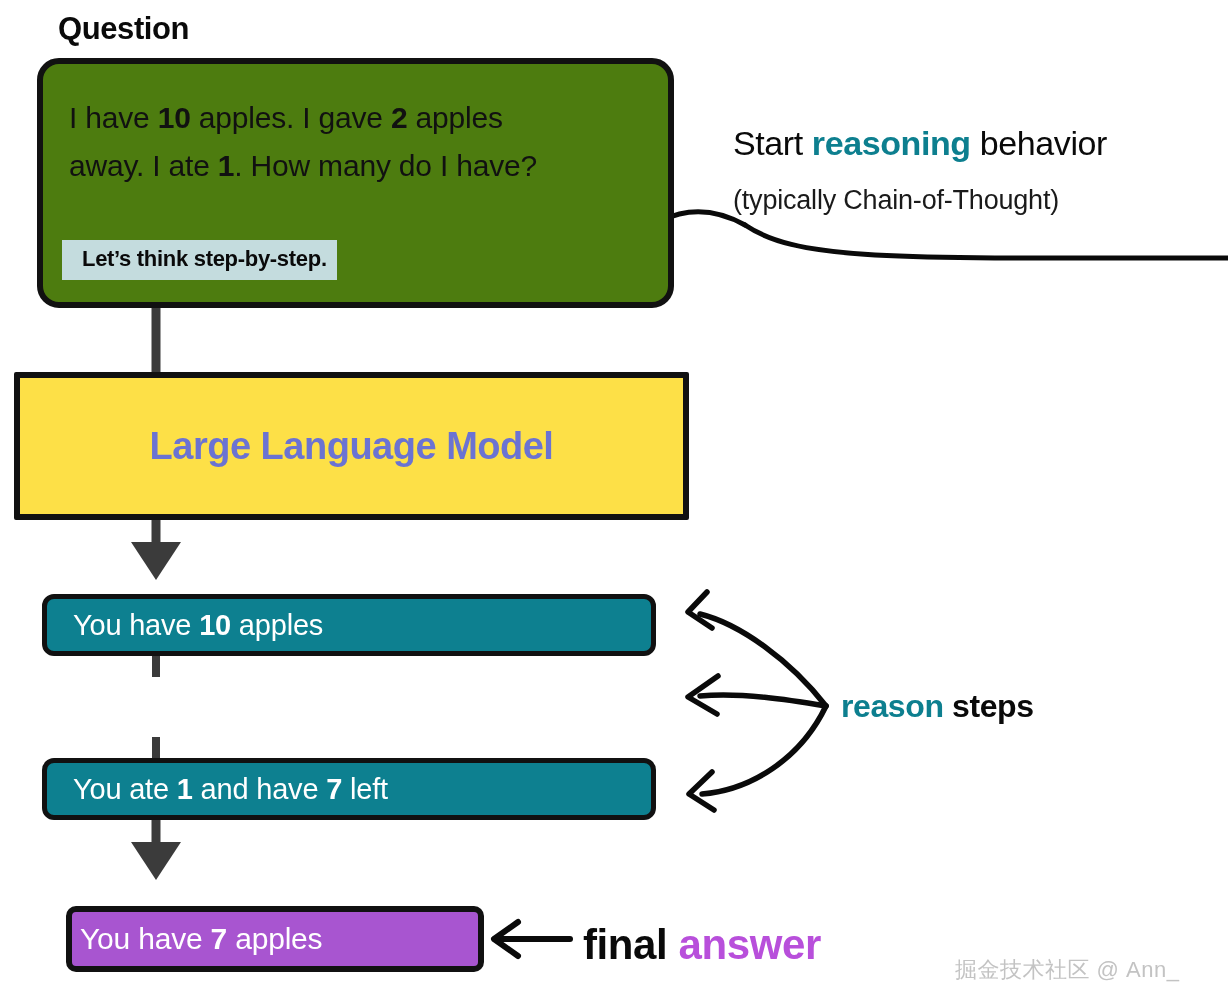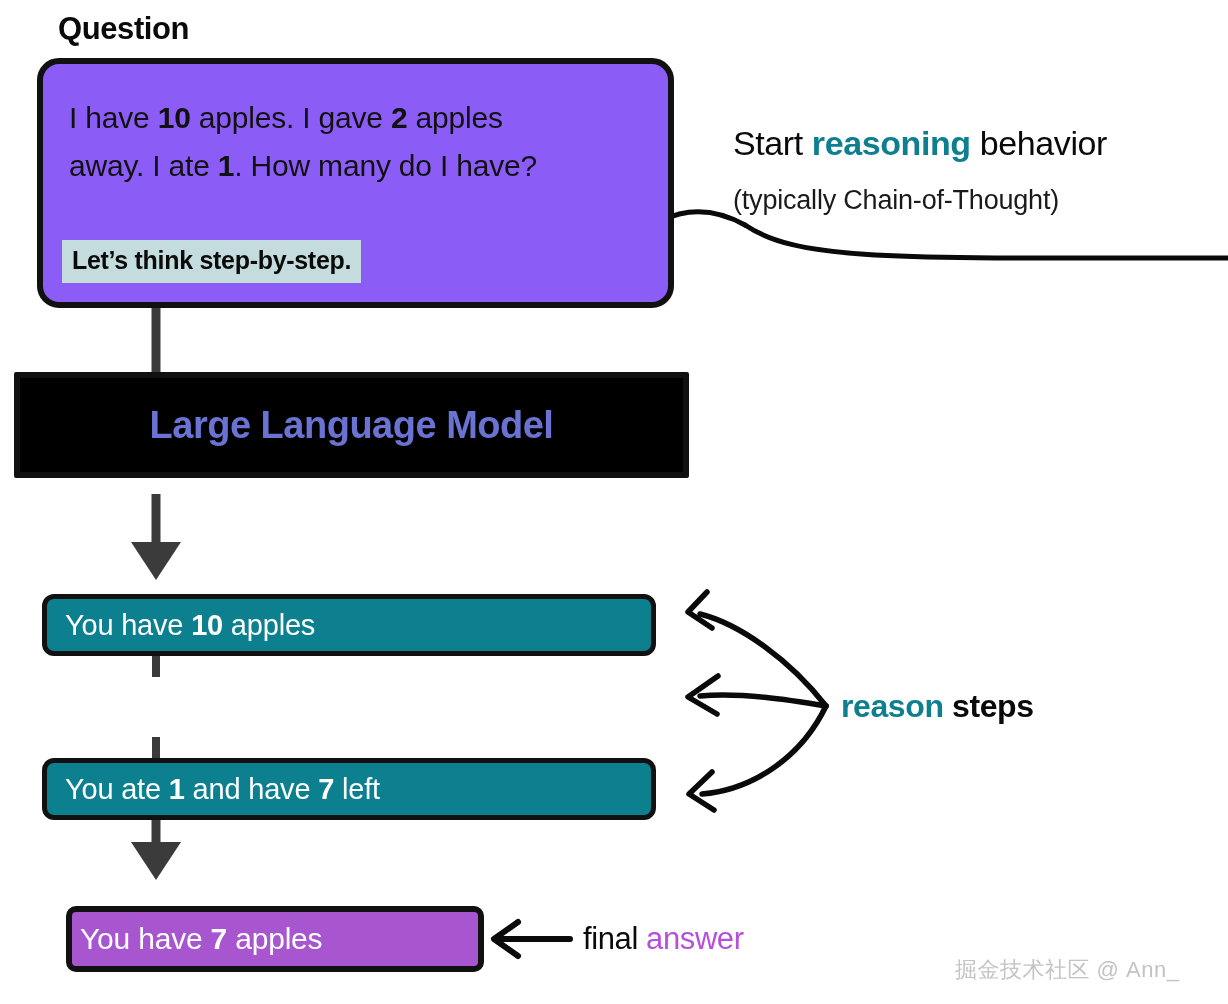--- a/index.html
+++ b/index.html
@@ -34,21 +34,21 @@
   }
 
   
   #question-card {
     position: absolute;
     left: 37px;
     top: 58px;
     width: 637px;
     height: 250px;
     box-sizing: border-box;
-    background: #8b5cf6;
+    background: #4d7c0f;
     border: 6px solid #111111;
     border-radius: 22px;
   }
   #question-text {
     position: absolute;
     left: 26px;
     top: 30px;
     width: 580px;
     font-size: 30px;
     line-height: 1.6;
@@ -57,36 +57,36 @@
   }
   #question-text b { font-weight: bold; }
   #question-hint-wrap {
     position: absolute;
     left: 19px;
     top: 176px;
   }
   #question-hint {
     display: inline-block;
     background: #c4dcde;
-    padding: 6px 10px 8px 10px;
-    font-size: 25px;
+    padding: 6px 10px 8px 20px;
+    font-size: 22px;
     font-weight: bold;
     letter-spacing: -0.3px;
     color: #0a0a0a;
   }
 
   
   #llm-box {
     position: absolute;
     left: 14px;
     top: 372px;
     width: 675px;
-    height: 106px;
-    box-sizing: border-box;
-    background: #000000;
+    height: 148px;
+    box-sizing: border-box;
+    background: #fde047;
     border: 6px solid #111111;
     border-radius: 2px;
     display: flex;
     align-items: center;
     justify-content: center;
   }
   #llm-label {
     font-size: 38px;
     font-weight: bold;
     color: #6b73d2;
@@ -98,20 +98,21 @@
     position: absolute;
     left: 42px;
     width: 614px;
     height: 62px;
     box-sizing: border-box;
     background: #0d8090;
     border: 5px solid #111111;
     border-radius: 12px;
     display: flex;
     align-items: center;
+    padding-left: 8px;
   }
   .step-text {
     padding-left: 18px;
     font-size: 29px;
     color: #ffffff;
     letter-spacing: -0.2px;
   }
   .step-text b { font-weight: bold; }
   #step-1 { top: 594px; }
   #step-2 { top: 676px; }
@@ -170,22 +171,22 @@
     letter-spacing: -0.4px;
     white-space: nowrap;
   }
   #anno-reason-steps .hl { color: #0d7f8f; }
   #anno-reason-steps .plain { color: #0a0a0a; }
 
   #anno-final {
     position: absolute;
     left: 583px;
     top: 921px;
-    font-size: 31px;
-    font-weight: normal;
+    font-size: 42px;
+    font-weight: bold;
     letter-spacing: -0.4px;
     white-space: nowrap;
   }
   #anno-final .plain { color: #0a0a0a; }
   #anno-final .hl { color: #b84fdb; }
 
   
   #watermark {
     position: absolute;
     left: 955px;

